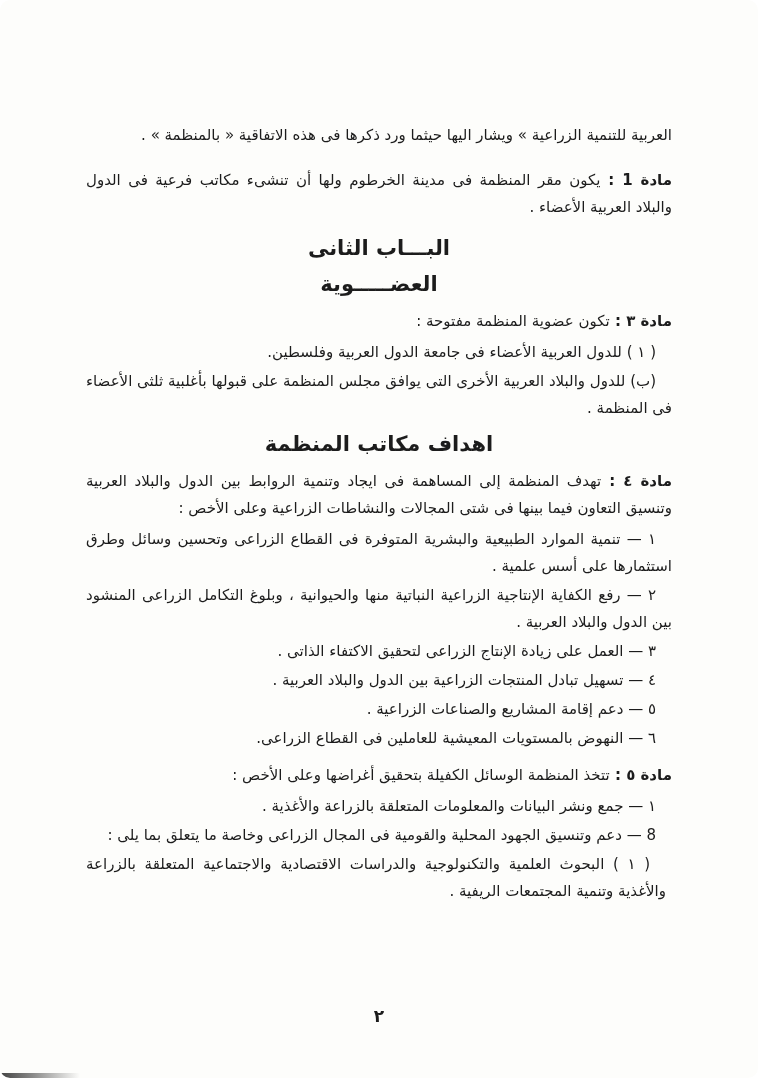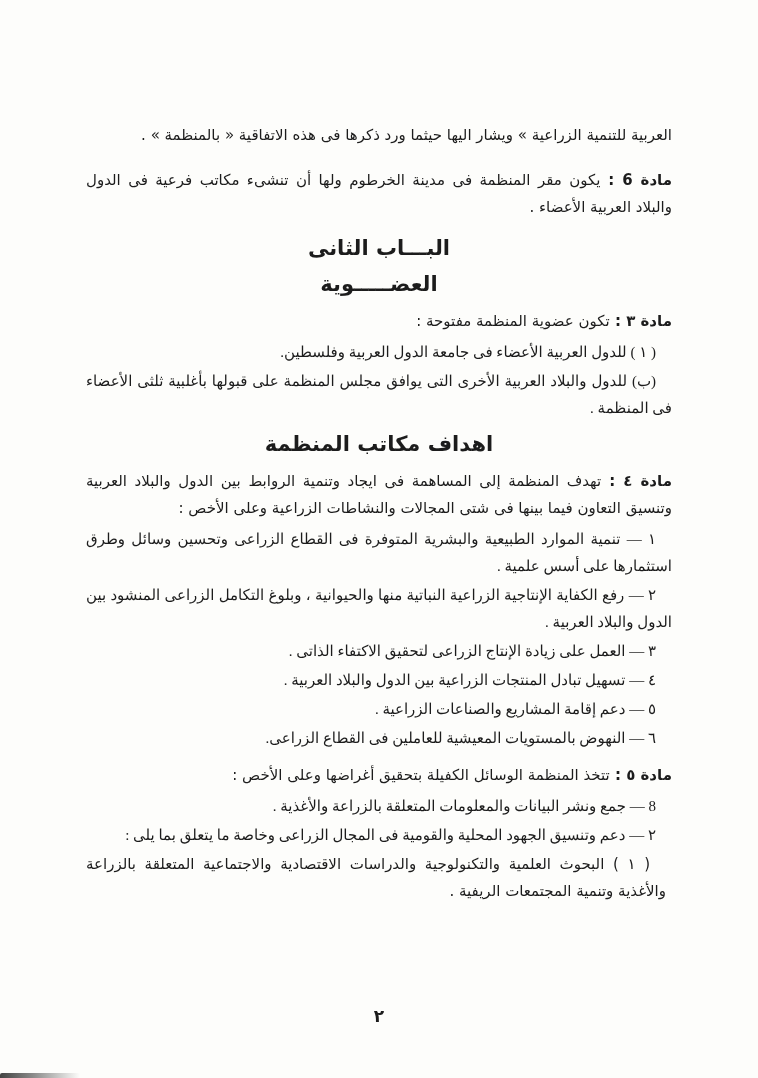--- a/index.html
+++ b/index.html
@@ -10,20 +10,21 @@
   .scan-page {
     position: relative;
     width: 758px;
     height: 1078px;
     margin: 0 auto;
     background: #fdfdfb;
     overflow: hidden;
     font-family: "DejaVu Sans", sans-serif;
     color: #1c1c1c;
     direction: rtl;
+    border-radius: 10px;
   }
   .doc-body {
     position: absolute;
     top: 122px;
     right: 86px;
     width: 586px;
     font-size: 15px;
     line-height: 27px;
   }
   .para {
@@ -46,21 +47,20 @@
     margin: 9px 0 5px 0;
     letter-spacing: 0.5px;
   }
   .heading.chapter {
     margin-top: 14px;
   }
   .list-item {
     text-align: justify;
     text-indent: 16px;
     margin: 0 0 2px 0;
-    font-family: Liberation Serif, serif;
   }
   .sub-list-item {
     text-align: justify;
     text-indent: 16px;
     margin: 0 6px 2px 0;
   }
   .page-number {
     position: absolute;
     bottom: 52px;
     left: 0;
@@ -81,37 +81,37 @@
   }
 </style>
 </head>
 <body>
 
 <div class="scan-page">
 
   <div class="doc-body">
 
   <div class="para first">العربية للتنمية الزراعية » ويشار اليها حيثما ورد ذكرها فى هذه الاتفاقية « بالمنظمة » .</div>
-      <div class="para article"><b>مادة 6 : </b>يكون مقر المنظمة فى مدينة الخرطوم ولها أن تنشىء مكاتب فرعية فى الدول والبلاد العربية الأعضاء .</div>
+      <div class="para article"><b>مادة 1 : </b>يكون مقر المنظمة فى مدينة الخرطوم ولها أن تنشىء مكاتب فرعية فى الدول والبلاد العربية الأعضاء .</div>
       <div class="heading chapter">البـــاب الثانى</div>
       <div class="heading">العضـــــوية</div>
       <div class="para article"><b>مادة ٣ : </b>تكون عضوية المنظمة مفتوحة :</div>
       <div class="list-item">( ١ ) للدول العربية الأعضاء فى جامعة الدول العربية وفلسطين.</div>
       <div class="list-item">(ب) للدول والبلاد العربية الأخرى التى يوافق مجلس المنظمة على قبولها بأغلبية ثلثى الأعضاء فى المنظمة .</div>
       <div class="heading">اهداف مكاتب المنظمة</div>
       <div class="para article"><b>مادة ٤ : </b>تهدف المنظمة إلى المساهمة فى ايجاد وتنمية الروابط بين الدول والبلاد العربية وتنسيق التعاون فيما بينها فى شتى المجالات والنشاطات الزراعية وعلى الأخص :</div>
       <div class="list-item">١ — تنمية الموارد الطبيعية والبشرية المتوفرة فى القطاع الزراعى وتحسين وسائل وطرق استثمارها على أسس علمية .</div>
       <div class="list-item">٢ — رفع الكفاية الإنتاجية الزراعية النباتية منها والحيوانية ، وبلوغ التكامل الزراعى المنشود بين الدول والبلاد العربية .</div>
       <div class="list-item">٣ — العمل على زيادة الإنتاج الزراعى لتحقيق الاكتفاء الذاتى .</div>
       <div class="list-item">٤ — تسهيل تبادل المنتجات الزراعية بين الدول والبلاد العربية .</div>
       <div class="list-item">٥ — دعم إقامة المشاريع والصناعات الزراعية .</div>
       <div class="list-item">٦ — النهوض بالمستويات المعيشية للعاملين فى القطاع الزراعى.</div>
       <div class="para article"><b>مادة ٥ : </b>تتخذ المنظمة الوسائل الكفيلة بتحقيق أغراضها وعلى الأخص :</div>
-      <div class="list-item">8 — جمع ونشر البيانات والمعلومات المتعلقة بالزراعة والأغذية .</div>
-      <div class="list-item">٢ — دعم وتنسيق الجهود المحلية والقومية فى المجال الزراعى وخاصة ما يتعلق بما يلى :</div>
+      <div class="list-item">١ — جمع ونشر البيانات والمعلومات المتعلقة بالزراعة والأغذية .</div>
+      <div class="list-item">8 — دعم وتنسيق الجهود المحلية والقومية فى المجال الزراعى وخاصة ما يتعلق بما يلى :</div>
       <div class="sub-list-item">( ١ ) البحوث العلمية والتكنولوجية والدراسات الاقتصادية والاجتماعية المتعلقة بالزراعة والأغذية وتنمية المجتمعات الريفية .</div>
     </div>
 
   <div class="page-number">٢</div>
 
   <div class="scan-artifact"></div>
 
 </div>
 
 </body></html>

